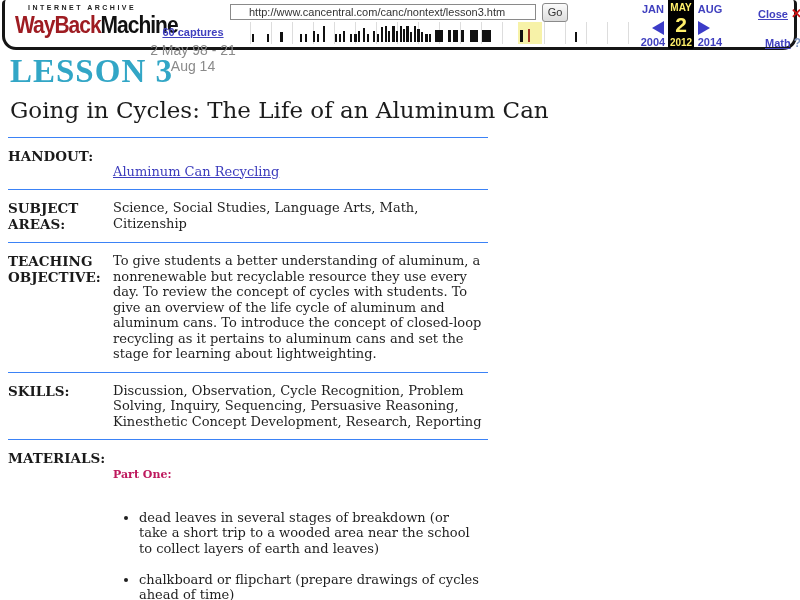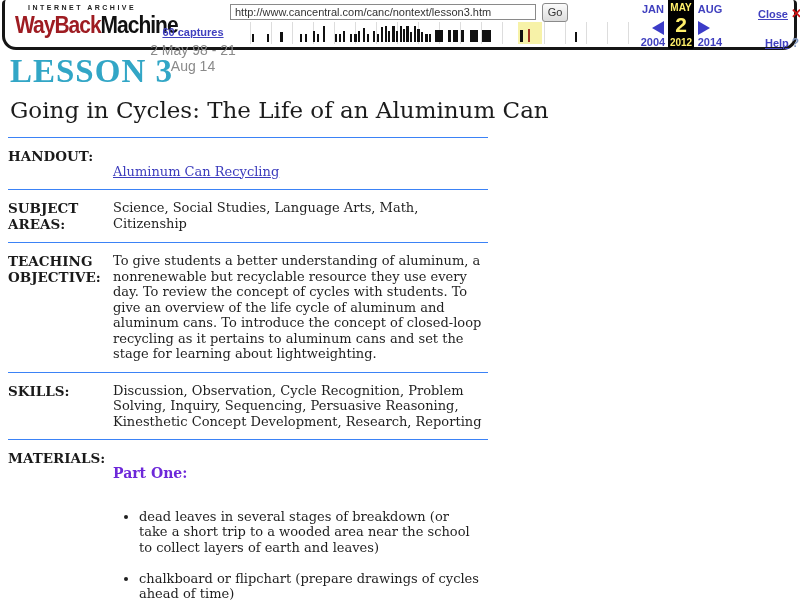--- a/index.html
+++ b/index.html
@@ -20,21 +20,21 @@
     transform:scaleY(1.15); transform-origin:left top; white-space:nowrap; }
   .wb-logo .wb-red { color:#9e1c22; }
   .wb-logo .wb-black { color:#111; }
 
   .wb-captures { position:absolute; left:144px; top:22px; width:88px; text-align:center; }
   .wb-captures a { font-size:11px; font-weight:bold; color:#4040bf;
     text-decoration:underline; cursor:pointer; }
   .wb-captures .range { font-size:14px; color:#8a8a8a; margin-top:2px; }
 
   .wb-url { position:absolute; left:225px; top:4px; width:306px; height:16px;
-    border:1px solid #8a8a8a; font-size:11px; color:#333; padding:0 4px;
+    border:1px solid #8a8a8a; font-size:11px; color:#333; padding:0 18px;
     font-family:"Liberation Sans", sans-serif; background:#fff; }
   .wb-go { position:absolute; left:537px; top:3px; width:26px; height:19px;
     font-size:11px; color:#333; background:linear-gradient(#fbfbfb,#dcdcdc);
     border:1px solid #8a8a8a; border-radius:3px; text-align:center; line-height:17px;
     cursor:pointer; }
 
   .wb-timeline { position:absolute; left:225px; top:22px; width:412px; height:22px;
     background:repeating-linear-gradient(90deg, transparent 0px, transparent 20px,
       #ddd 20px, #ddd 21px); cursor:pointer; }
   .wb-timeline .hl { position:absolute; top:0; bottom:0; background:#f7f2a8; }
@@ -75,21 +75,21 @@
     color:#1c1c1c; font-family:"DejaVu Serif", serif; }
 
   .lesson-table { position:absolute; left:8px; top:137px; width:480px;
     font-family:"DejaVu Serif", serif; }
   .trow { display:flex; border-top:1px solid #3b82f6; padding:10px 0; }
   .tlabel { width:105px; flex:0 0 105px; font-weight:bold; font-size:13.5px;
     line-height:16px; color:#1a1a1a; white-space:pre-line; }
   .tvalue { flex:1; font-size:13px; line-height:15.5px; color:#1f1f1f;
     white-space:pre-line; }
   .tvalue a, .blink { color:#3c3cbd; text-decoration:underline; cursor:pointer; }
-  .part-label { font-weight:bold; color:#6d28d9; font-size:14px; }
+  .part-label { font-weight:bold; color:#be185d; font-size:11px; }
   .mat-bullets { margin:12px 0 0 0; padding-left:26px; list-style:disc; }
   .mat-bullets li { font-size:13px; line-height:15.5px; color:#1f1f1f;
     white-space:pre-line; }
 </style>
 </head>
 <body>
 
 <div class="stage">
 
   <div class="wb-toolbar">
@@ -167,21 +167,21 @@
         <span class="d-yr">2012</span>
       </div>
 
       <div class="wb-nav yr-prev">2004</div>
       <div class="wb-nav yr-next">2014</div>
 
       <div class="wb-close">
         <a>Close</a><span class="x">✕</span>
       </div>
       <div class="wb-help">
-        <a>Help</a><span class="q">?</span>
+        <a>Math</a><span class="q">?</span>
       </div>
 
     </div>
   </div>
 
   <div class="lesson-label">LESSON 3</div>
   <div class="page-title">Going in Cycles: The Life of an Aluminum Can</div>
 
   <div class="lesson-table">
 

